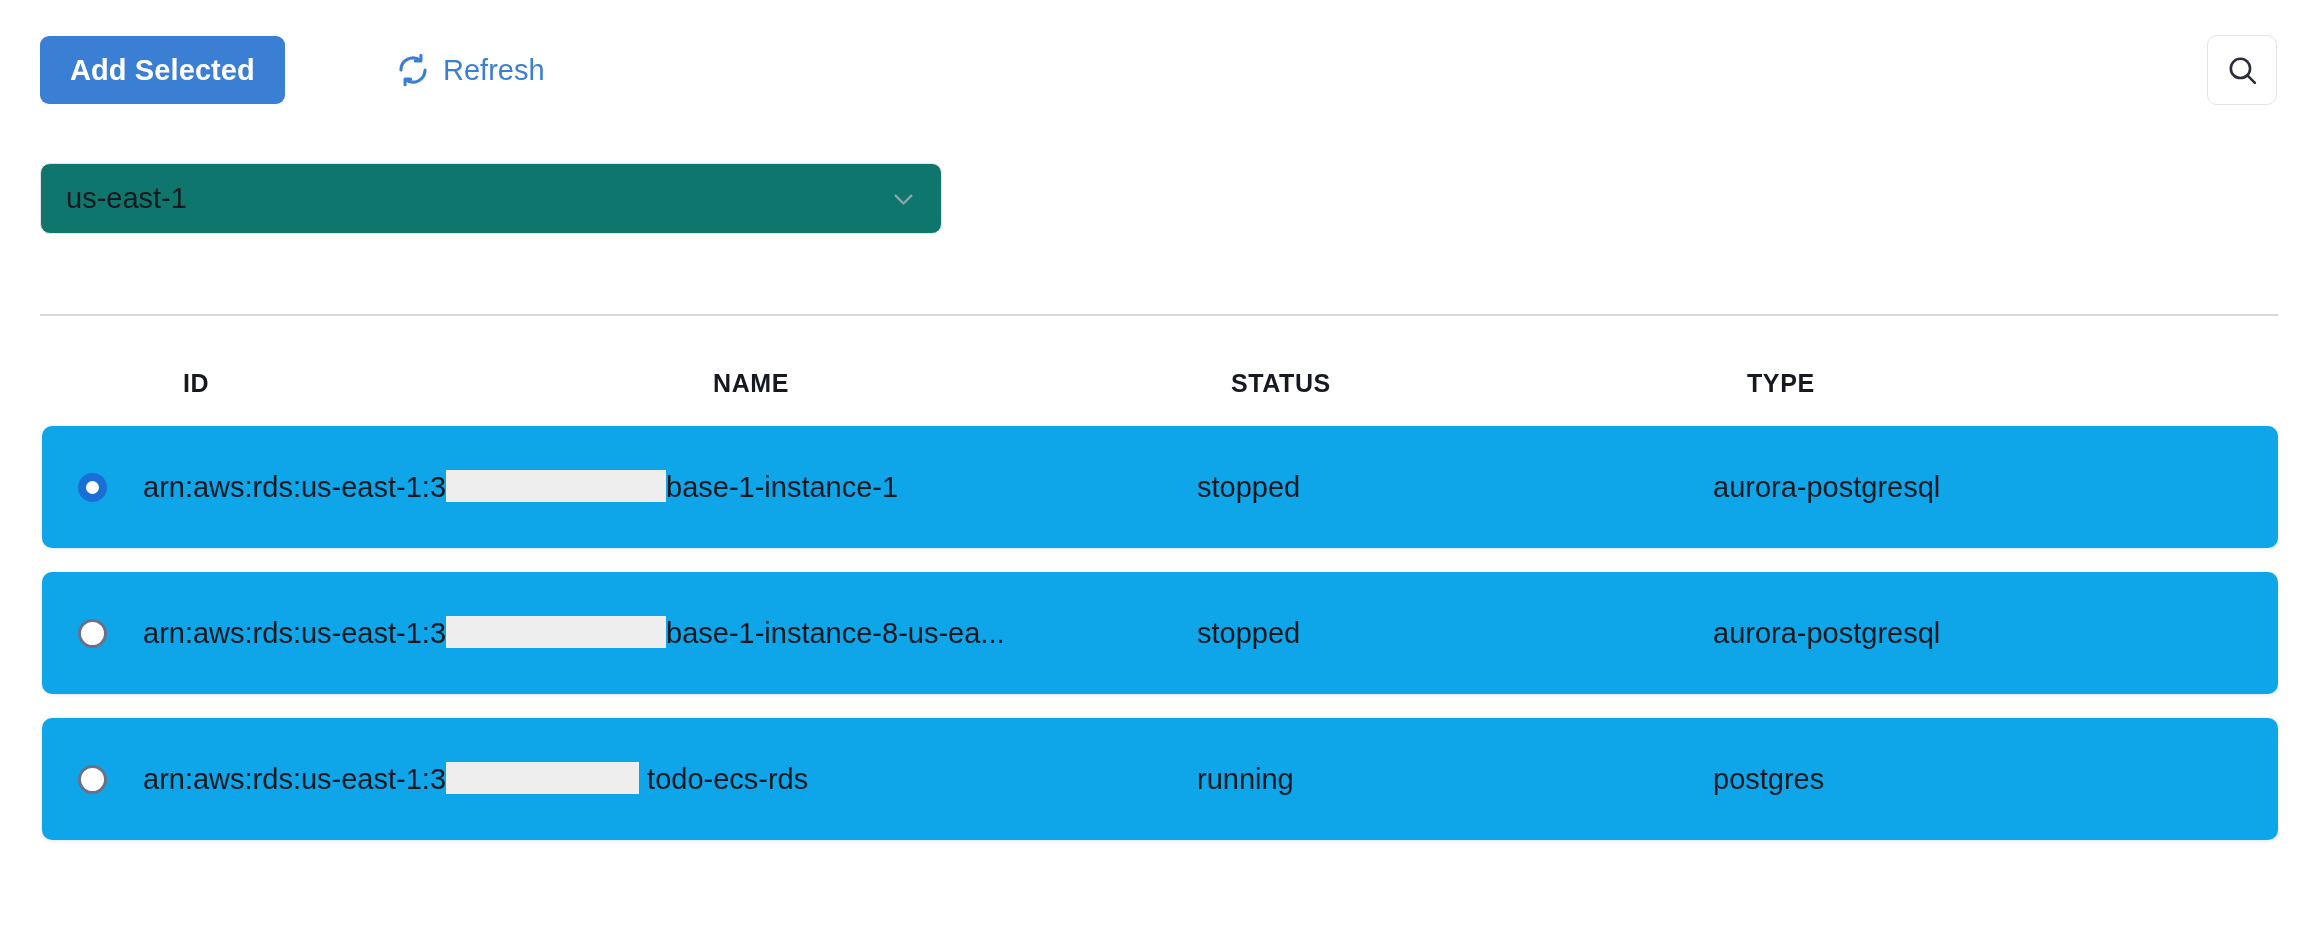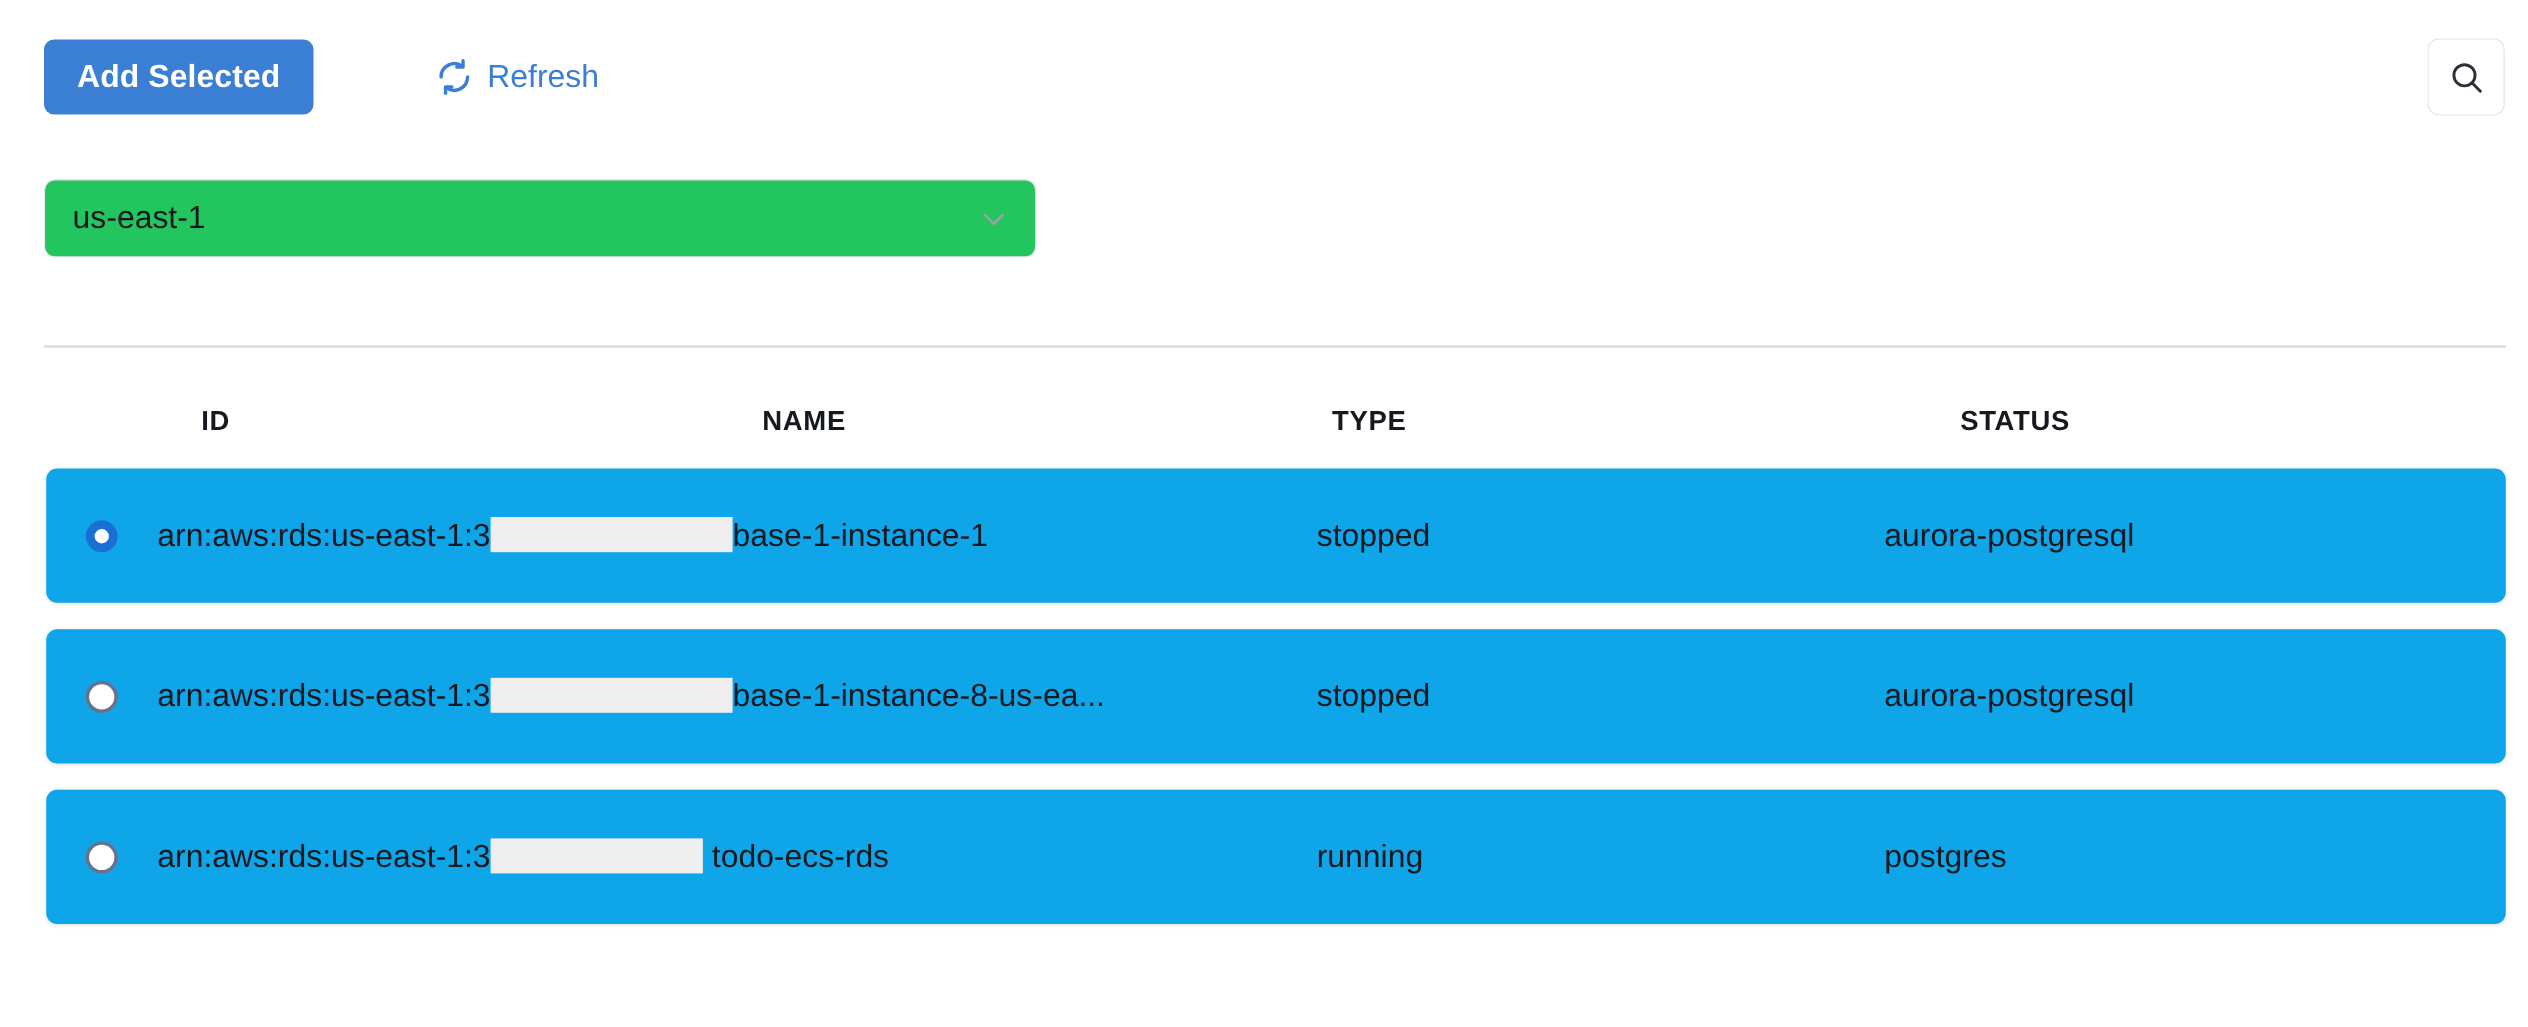--- a/index.html
+++ b/index.html
@@ -90,21 +90,21 @@
     position: absolute;
     left: 40px;
     top: 163px;
     width: 902px;
     height: 71px;
   }
 
   .region-select {
     width: 100%;
     height: 100%;
-    background: #22c55e;
+    background: #0f766e;
     border: 1.5px solid #e3e4ea;
     border-radius: 10px;
     font-family: "Liberation Sans", sans-serif;
     font-size: 29px;
     color: #16191f;
     padding: 0 25px;
     display: flex;
     align-items: center;
     cursor: pointer;
   }
@@ -147,21 +147,21 @@
   .th {
     font-size: 25px;
     font-weight: bold;
     letter-spacing: 0.6px;
     color: #16191f;
     white-space: nowrap;
   }
 
   .col-radio { width: 143px; flex: 0 0 143px; }
   .col-id    { width: 510px; flex: 0 0 510px; }
-  .col-name  { width: 518px; flex: 0 0 518px; }
+  .col-name  { width: 518px; flex: 0 0 518px; margin-left: 20px; }
   .col-status{ width: 516px; flex: 0 0 516px; }
   .col-type  { flex: 1 1 auto; }
 
   .row {
     position: relative;
     display: flex;
     align-items: center;
     height: 122px;
     margin: 0 20px 24px 42px;
     background: #0ea5e9;
@@ -268,22 +268,22 @@
   </div>
 
   <div class="divider"></div>
 
   <div class="table">
 
     <div class="table-head">
       <div class="col-radio"></div>
       <div class="th col-id">ID</div>
       <div class="th col-name">NAME</div>
+      <div class="th col-status">STATUS</div>
       <div class="th col-type">TYPE</div>
-      <div class="th col-status">STATUS</div>
     </div>
 
     <div id="rows-container">
         <div class="row">
           <div class="col-radio">
             <span class="radio checked"></span>
           </div>
           <div class="cell cell-id">
             <span class="arn-prefix">arn:aws:rds:us-east-1:3</span>
             <span class="redaction" style="width: 220px;"></span>

